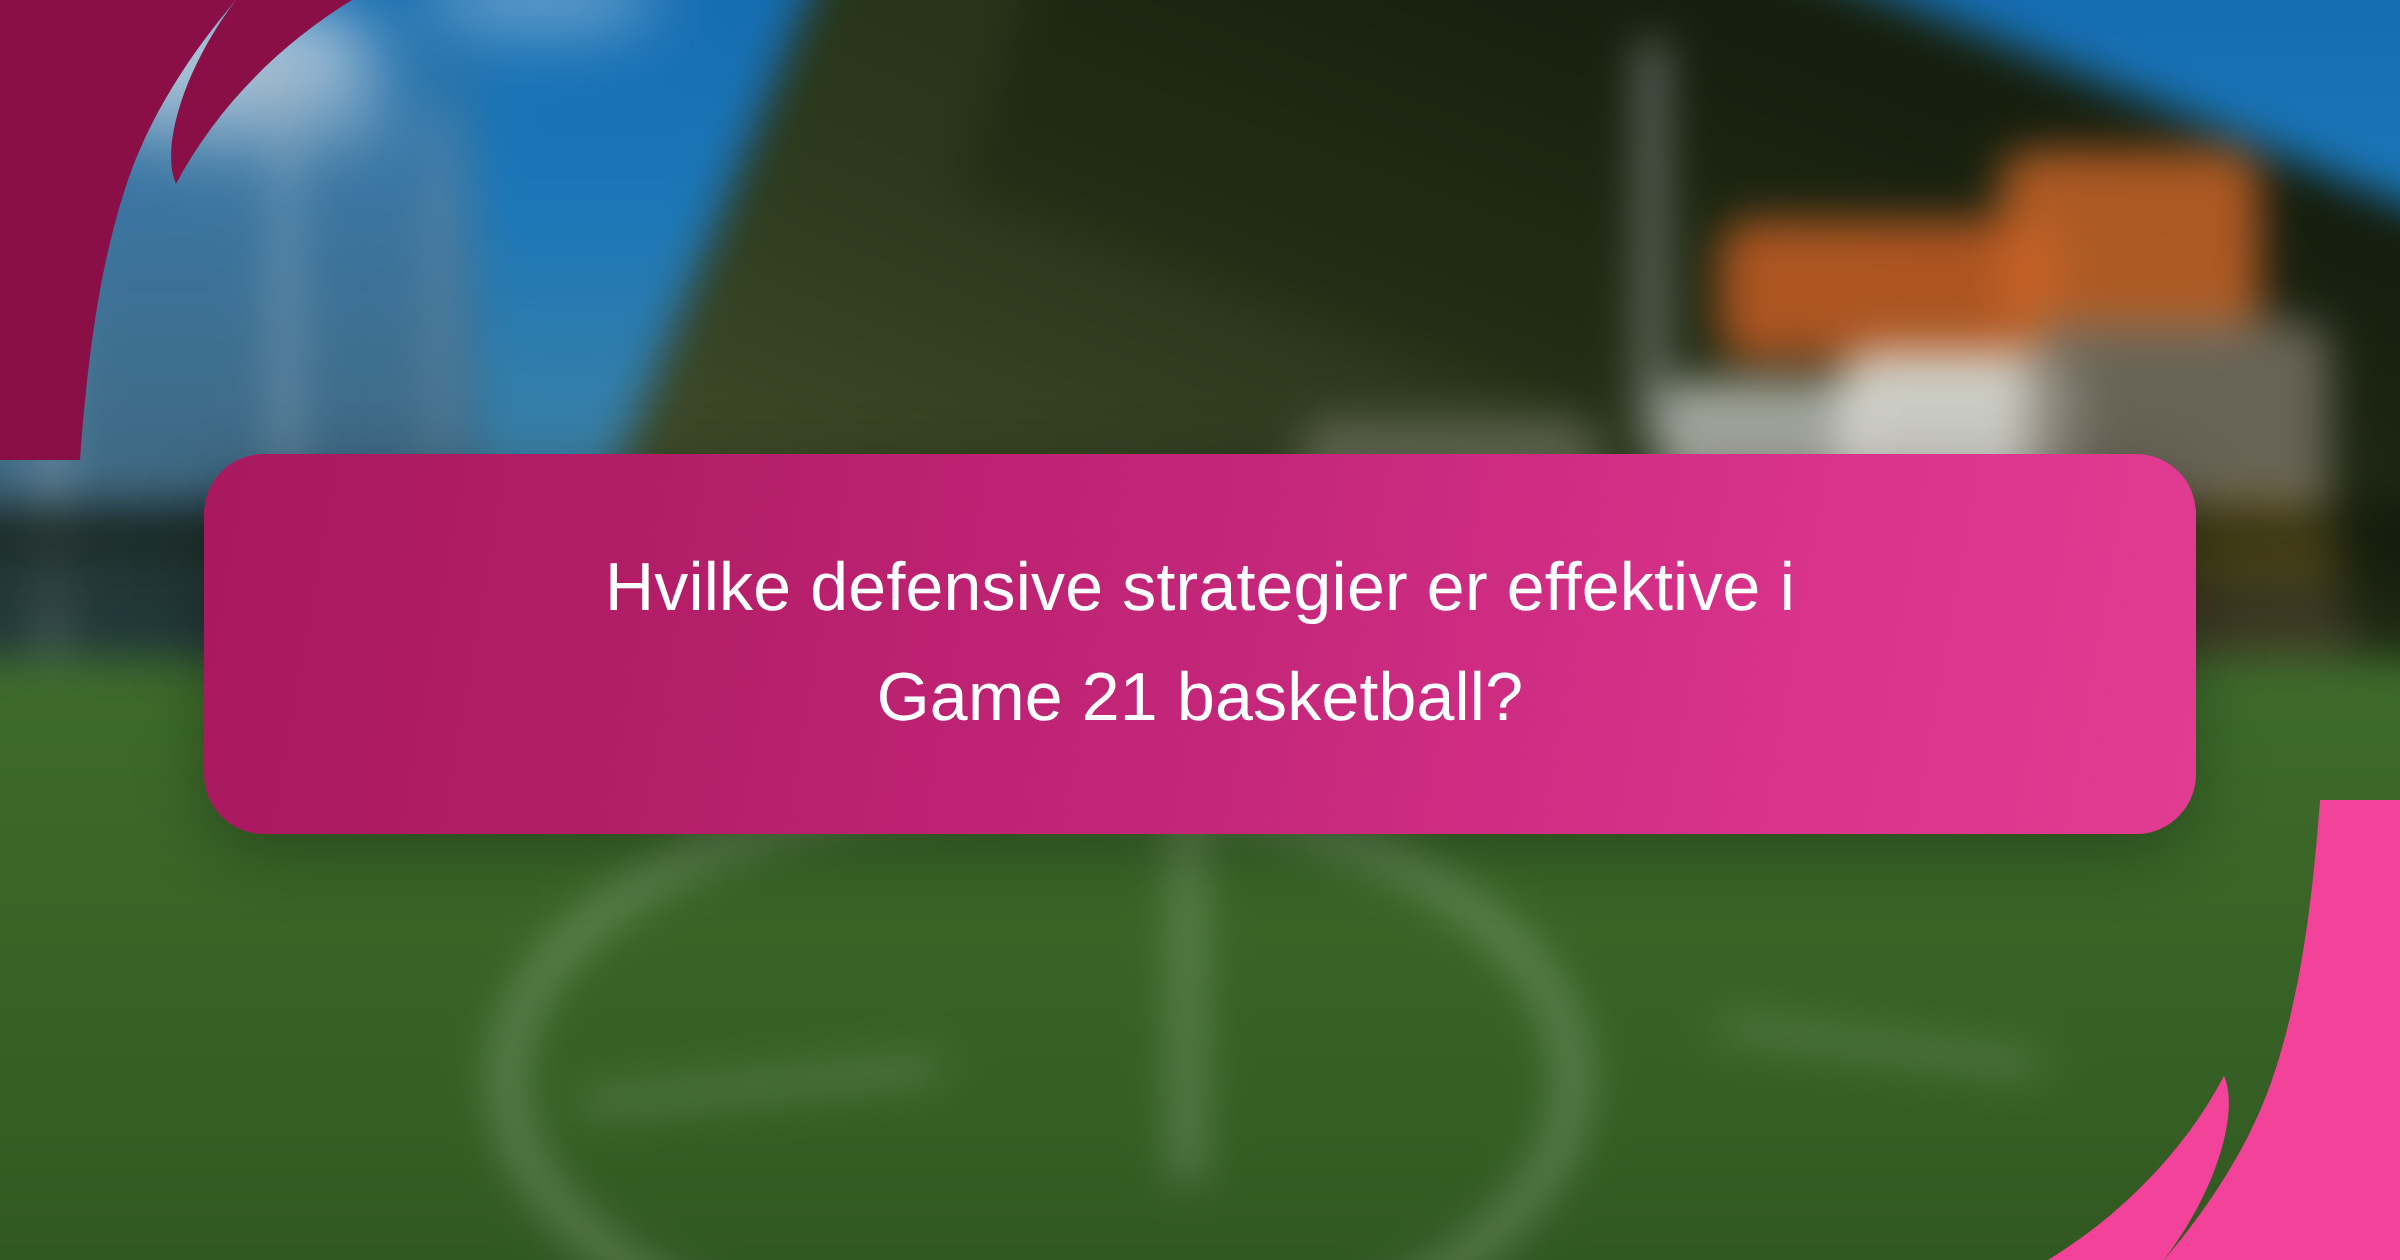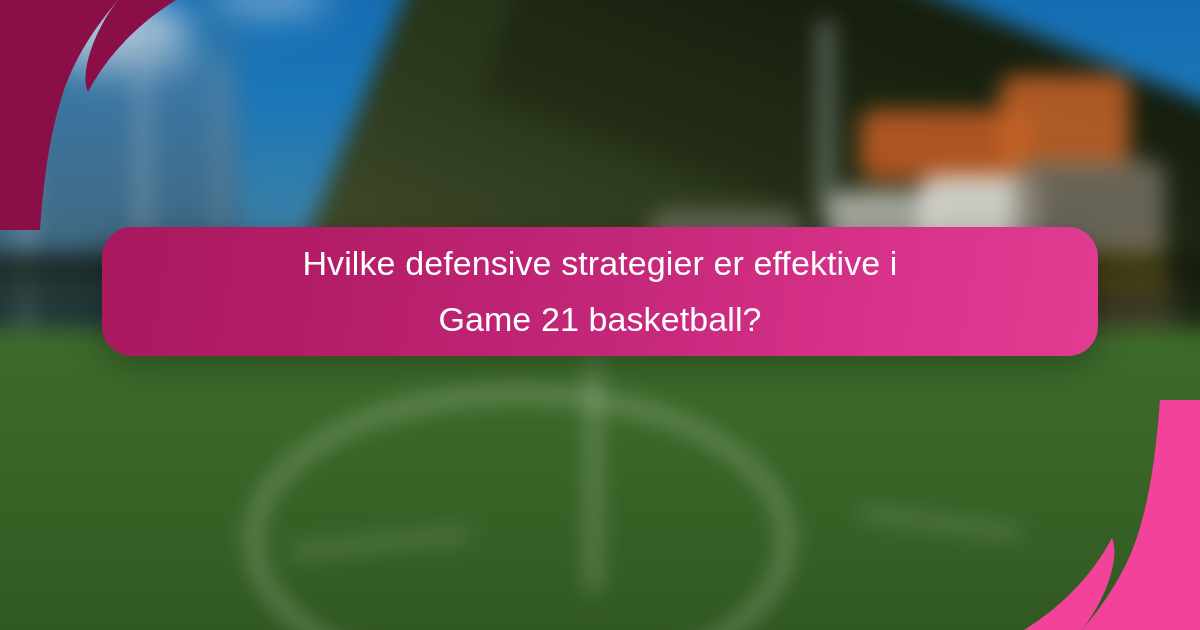--- a/index.html
+++ b/index.html
@@ -121,21 +121,21 @@
   }
   .swoosh.tl { left:0; top:0; width:230px; height:230px; }
   .swoosh.br { right:0; bottom:0; width:230px; height:230px; transform:rotate(180deg); }
 
   
   .card {
     position:absolute;
     left:102px;
     top:227px;
     width:996px;
-    height:129px;
+    height:190px;
     border-radius:30px;
     background:linear-gradient(100deg,#a8195f 0%,#b31d67 22%,#c4277a 52%,#d8328a 78%,#e13b92 100%);
     box-shadow:0 10px 34px rgba(0,0,0,0.28);
     display:flex;
     align-items:center;
     justify-content:center;
   }
   .card-text {
     width:92%;
     text-align:center;

